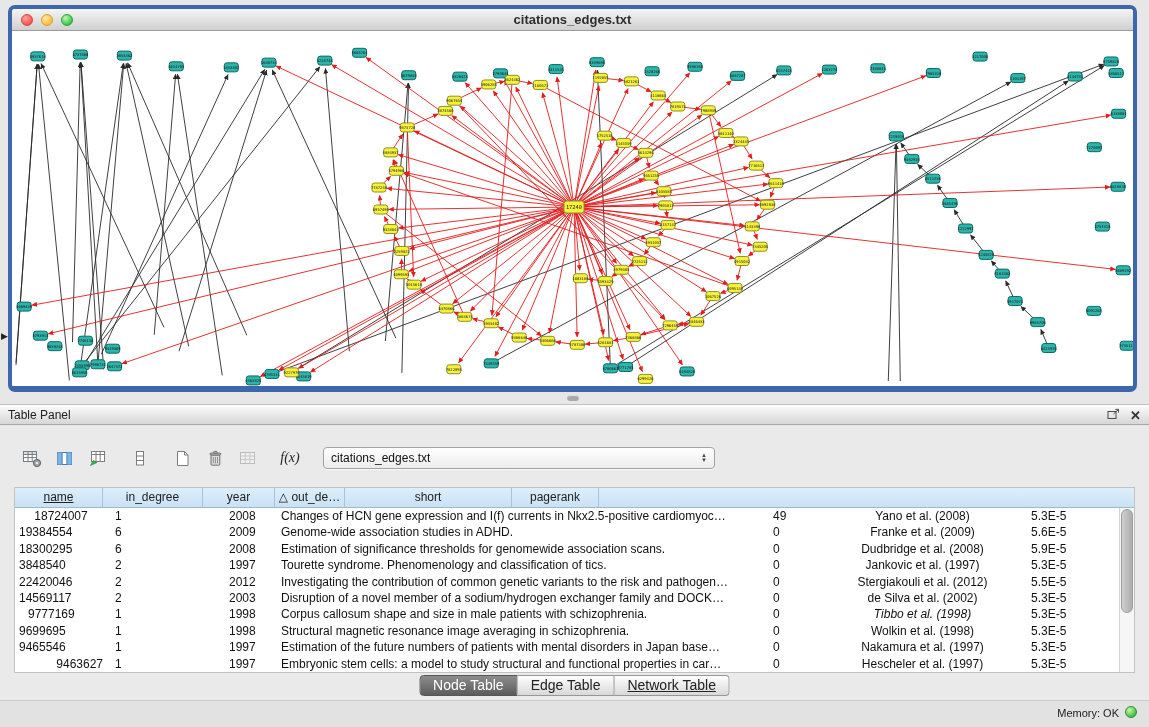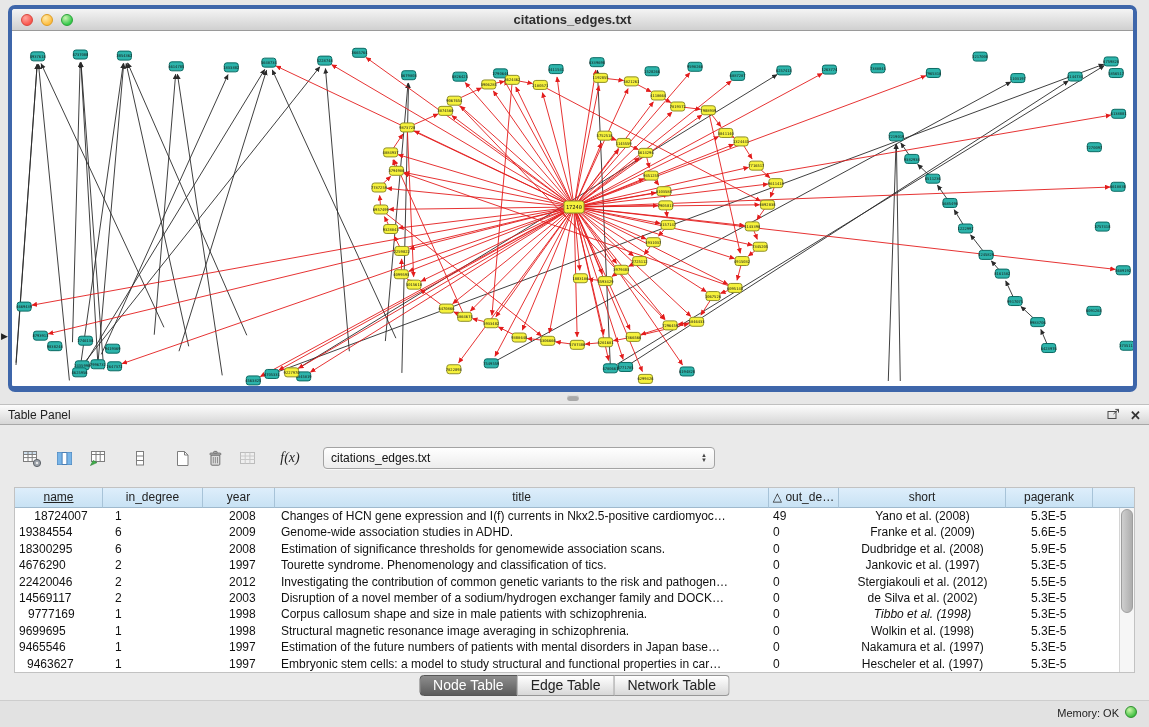--- a/index.html
+++ b/index.html
@@ -56,21 +56,21 @@
   .tr { display:flex; height:16.4px; line-height:16.4px; font-size:12px; white-space:nowrap; background:#fff; }
   .td { overflow:hidden; color:#111; }
   .vscroll { position:absolute; right:0; top:20px; bottom:0; width:15px; background:#f6f6f6; border-left:1px solid #d4d4d4; }
   .vthumb { position:absolute; left:1px; top:1px; width:12px; height:104px; border-radius:7px;
     background:linear-gradient(90deg,#cfcfcf,#adadad); border:1px solid #9e9e9e; }
 
   .tabs { position:absolute; left:50%; transform:translateX(-50%); top:271px; display:flex; }
   .tab { padding:2px 13px; font-size:14px; line-height:15px; color:#222;
     background:linear-gradient(#ffffff,#d8d8d8); border:1px solid #979797; border-left:none; }
   .tab:first-child { border-left:1px solid #979797; border-radius:4px 0 0 4px; }
-  .tab:last-child { border-radius:0 4px 4px 0; }
+  .tab:last-child { border-radius:0 4px 4px 0;text-decoration:underline; }
   .tab.active { background:linear-gradient(#8d8d8d,#5c5c5c); color:#fff; border-color:#565656; }
 
   
   .statusbar { position:absolute; left:0; top:700px; width:1149px; height:27px; background:#e2e2e2; border-top:1px solid #cdcdcd; }
   .mem { position:absolute; right:30px; top:6px; font-size:11px; color:#222; }
   .mem-dot { position:absolute; right:12px; top:5px; width:12px; height:12px; border-radius:50%;
     background:radial-gradient(circle at 35% 30%, #ccf7a9, #3bbd3f 75%); border:1px solid #2e8f2e; }
 </style>
 </head>
 <body>
@@ -595,21 +595,20 @@
             <span>▼</span>
           </span>
       </div>
     </div>
 
     <div class="tp-table">
       <div class="thead">
           <div class="th" style="width: 88px; text-decoration: underline;">name</div>
           <div class="th" style="width: 100px;">in_degree</div>
           <div class="th" style="width: 72px;">year</div>
-          <div class="th" style="width: 494px;">title</div>
           <div class="th" style="width: 70px;">△ out_de…</div>
           <div class="th" style="width: 167px;">short</div>
           <div class="th" style="width: 87px;">pagerank</div>
           <div class="th filler"></div>
         </div>
       <div class="tbody">
           <div class="tr">
             <div class="td" style="width: 88px; text-align: center; padding-left: 4px;">18724007</div>
             <div class="td" style="width: 100px; text-align: left; padding-left: 12px;">1</div>
             <div class="td" style="width: 72px; text-align: left; padding-left: 26px;">2008</div>
@@ -630,21 +629,21 @@
           <div class="tr">
             <div class="td" style="width: 88px; text-align: left; padding-left: 4px;">18300295</div>
             <div class="td" style="width: 100px; text-align: left; padding-left: 12px;">6</div>
             <div class="td" style="width: 72px; text-align: left; padding-left: 26px;">2008</div>
             <div class="td" style="width: 494px; text-align: left; padding-left: 6px;">Estimation of significance thresholds for genomewide association scans.</div>
             <div class="td" style="width: 70px; text-align: left; padding-left: 4px;">0</div>
             <div class="td" style="width: 167px; text-align: center; padding-left: 0px;">Dudbridge et al. (2008)</div>
             <div class="td" style="width: 87px; text-align: left; padding-left: 25px;">5.9E-5</div>
           </div>
           <div class="tr">
-            <div class="td" style="width: 88px; text-align: left; padding-left: 4px;">4676290</div>
+            <div class="td" style="width: 88px; text-align: left; padding-left: 4px;">3848540</div>
             <div class="td" style="width: 100px; text-align: left; padding-left: 12px;">2</div>
             <div class="td" style="width: 72px; text-align: left; padding-left: 26px;">1997</div>
             <div class="td" style="width: 494px; text-align: left; padding-left: 6px;">Tourette syndrome. Phenomenology and classification of tics.</div>
             <div class="td" style="width: 70px; text-align: left; padding-left: 4px;">0</div>
             <div class="td" style="width: 167px; text-align: center; padding-left: 0px;">Jankovic et al. (1997)</div>
             <div class="td" style="width: 87px; text-align: left; padding-left: 25px;">5.3E-5</div>
           </div>
           <div class="tr">
             <div class="td" style="width: 88px; text-align: left; padding-left: 4px;">22420046</div>
             <div class="td" style="width: 100px; text-align: left; padding-left: 12px;">2</div>
@@ -684,21 +683,21 @@
           <div class="tr">
             <div class="td" style="width: 88px; text-align: left; padding-left: 4px;">9465546</div>
             <div class="td" style="width: 100px; text-align: left; padding-left: 12px;">1</div>
             <div class="td" style="width: 72px; text-align: left; padding-left: 26px;">1997</div>
             <div class="td" style="width: 494px; text-align: left; padding-left: 6px;">Estimation of the future numbers of patients with mental disorders in Japan base…</div>
             <div class="td" style="width: 70px; text-align: left; padding-left: 4px;">0</div>
             <div class="td" style="width: 167px; text-align: center; padding-left: 0px;">Nakamura et al. (1997)</div>
             <div class="td" style="width: 87px; text-align: left; padding-left: 25px;">5.3E-5</div>
           </div>
           <div class="tr">
-            <div class="td" style="width: 88px; text-align: left; padding-left: 12px;">9463627</div>
+            <div class="td" style="width: 88px; text-align: right; padding-left: 12px;">9463627</div>
             <div class="td" style="width: 100px; text-align: left; padding-left: 12px;">1</div>
             <div class="td" style="width: 72px; text-align: left; padding-left: 26px;">1997</div>
             <div class="td" style="width: 494px; text-align: left; padding-left: 6px;">Embryonic stem cells: a model to study structural and functional properties in car…</div>
             <div class="td" style="width: 70px; text-align: left; padding-left: 4px;">0</div>
             <div class="td" style="width: 167px; text-align: center; padding-left: 0px;">Hescheler et al. (1997)</div>
             <div class="td" style="width: 87px; text-align: left; padding-left: 25px;">5.3E-5</div>
           </div>
         </div>
       <div class="vscroll">
           <div class="vthumb"></div>

